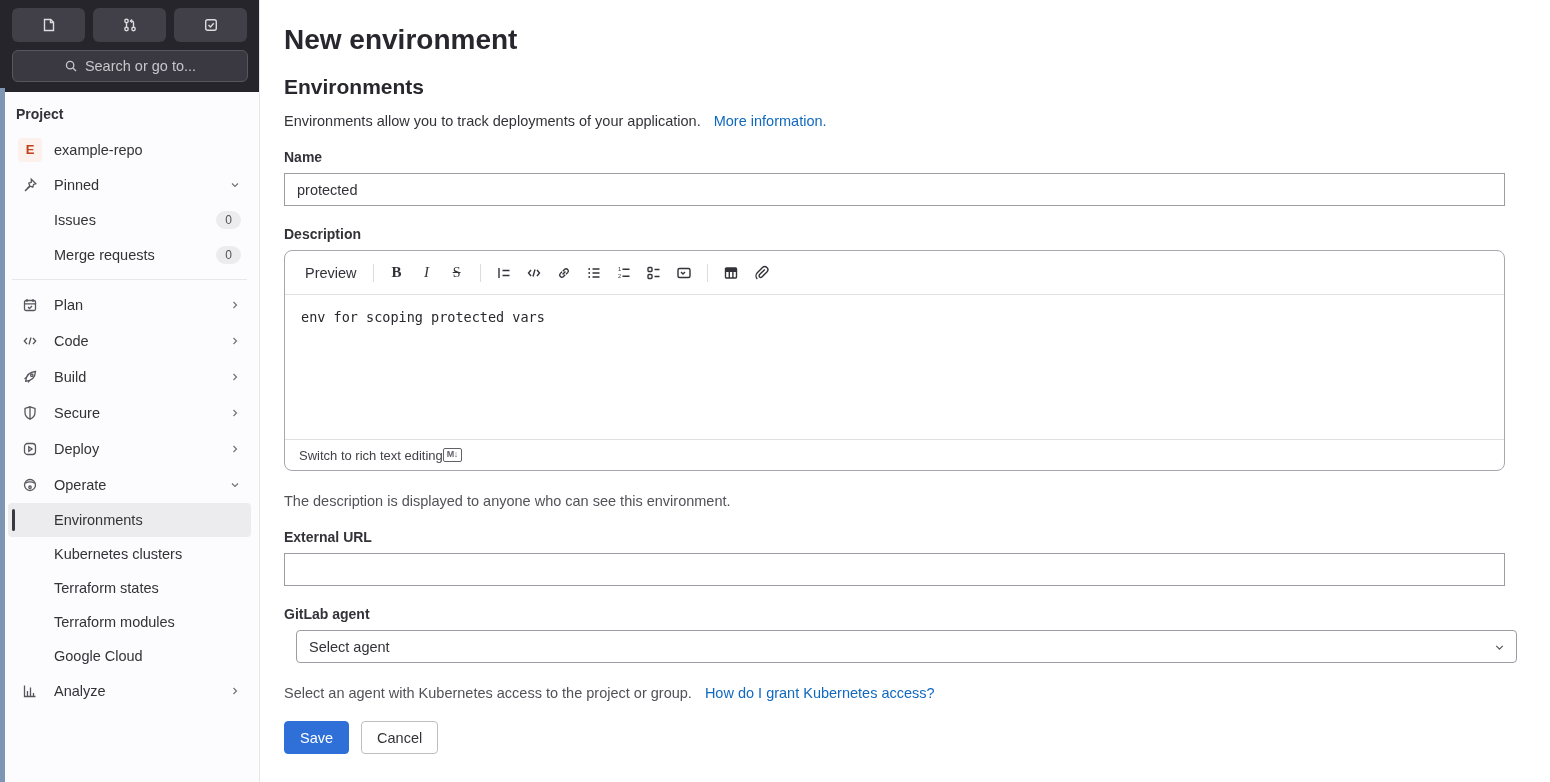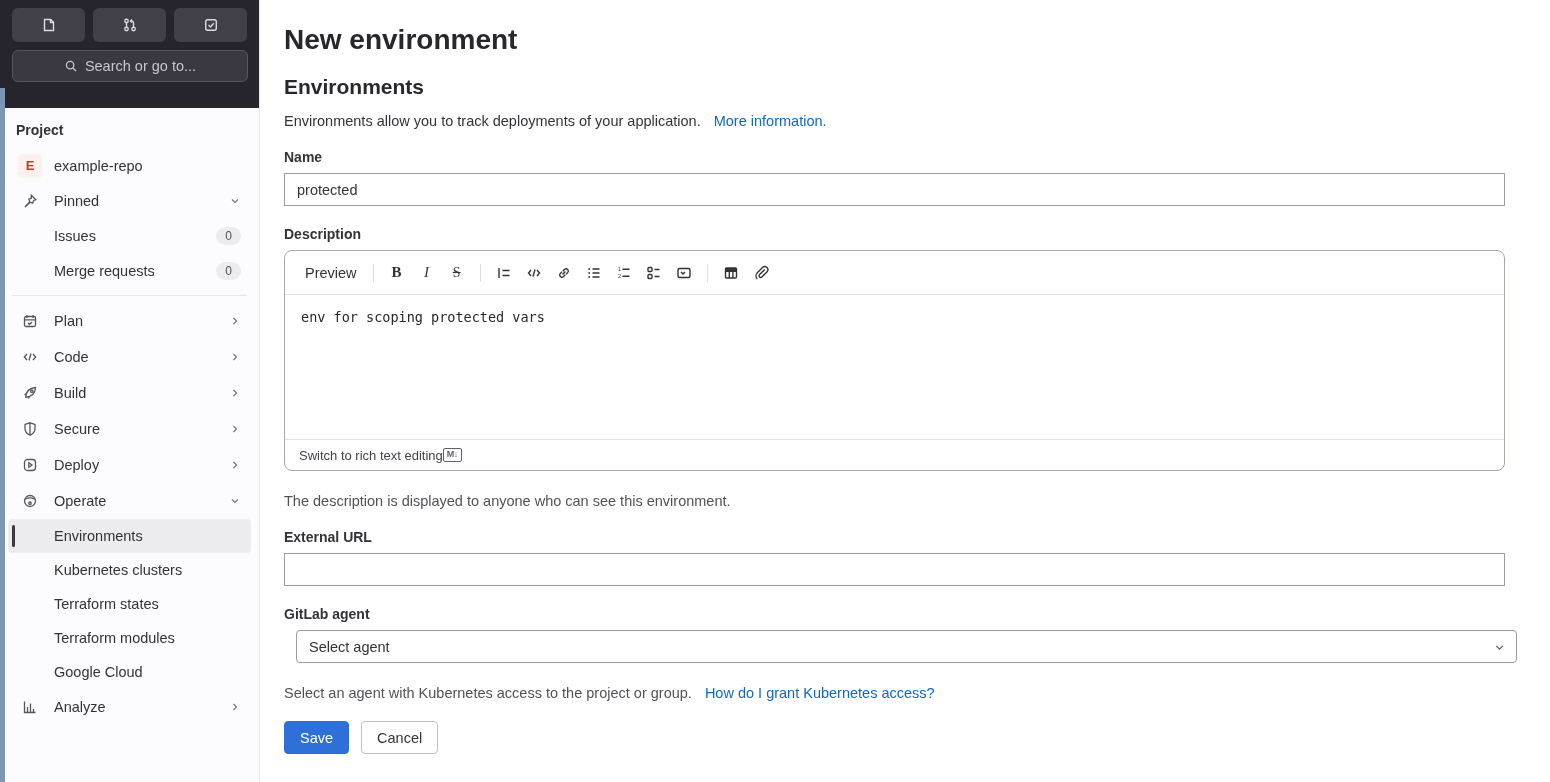--- a/index.html
+++ b/index.html
@@ -8,21 +8,21 @@
   svg { display:block; }
 
   
   .app { display:flex; width:1550px; height:782px; }
 
   
   .sidebar { position:relative; width:260px; flex:0 0 260px; background:#fcfbfd;
     border-right:1px solid #e7e7ea; height:782px; }
   .edge-strip { position:absolute; left:0; top:88px; bottom:0; width:5px; background:#7d96b4; z-index:5; }
 
-  .sb-header { background:#26252b; height:108px; padding:8px 12px 0 12px; }
+  .sb-header { background:#26252b; height:92px; padding:8px 12px 0 12px; }
   .sb-header-btns { display:flex; gap:8px; }
   .hdr-btn { flex:1; height:34px; background:#413f48; border:none; border-radius:6px;
     display:flex; align-items:center; justify-content:center; cursor:pointer; }
   .hdr-btn svg { stroke:#dcdcde; fill:none; stroke-width:1.4; }
   .sb-search { margin-top:8px; width:236px; height:32px; background:#3a3941; border:1px solid #57565e;
     border-radius:6px; display:flex; align-items:center; justify-content:center; gap:7px;
     color:#c7c6cb; font-size:14.5px; cursor:pointer; }
   .sb-search svg { stroke:#c7c6cb; fill:none; stroke-width:1.5; }
 
   .sb-body { padding:8px 8px 0 8px; }

